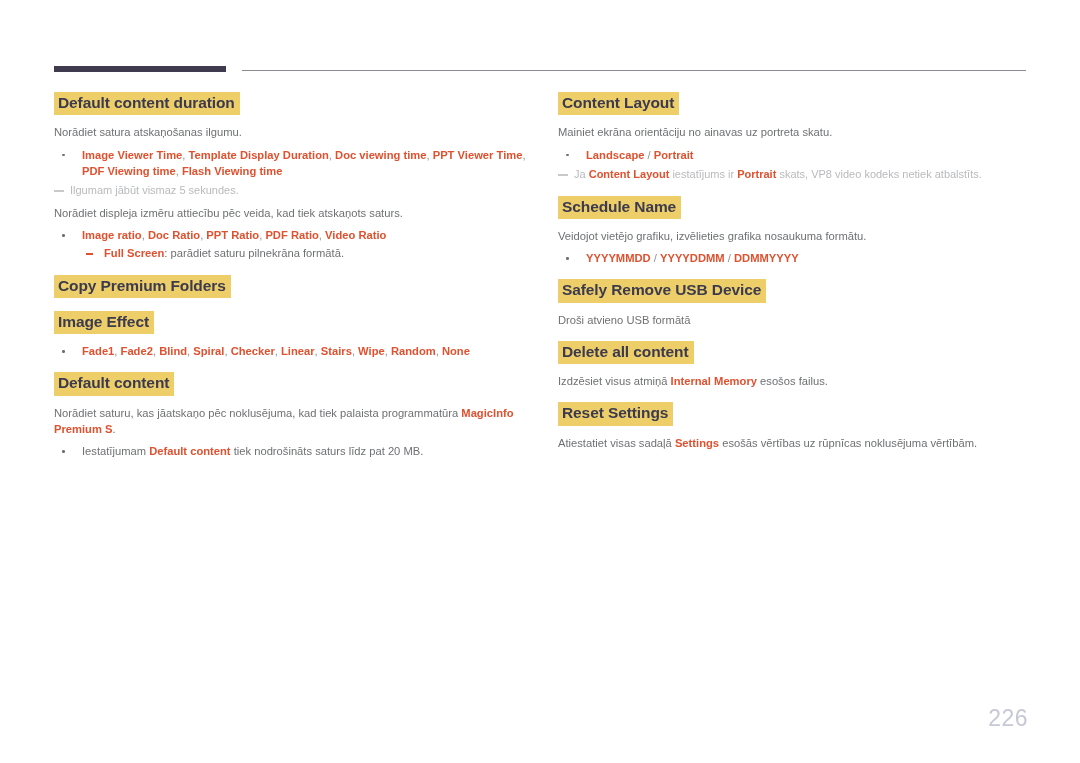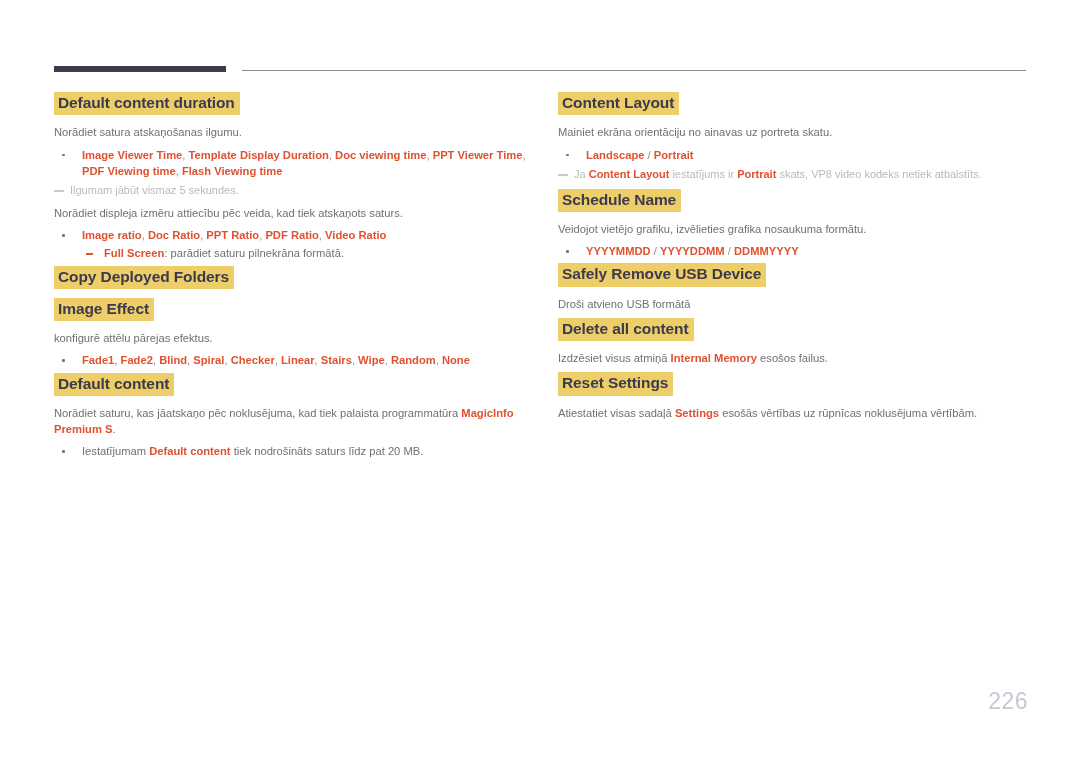--- a/index.html
+++ b/index.html
@@ -62,21 +62,21 @@
     margin: 0 0 0 0;
     padding: 2px 5px 3px 4px;
     background: #edce68;
     color: #3b3a4e;
     font-size: 15.5px;
     font-weight: bold;
     line-height: 1.18;
     letter-spacing: -0.1px;
   }
   .heading-wrap { margin: 0 0 9px 0; line-height: 1; }
-  .section + .section .heading-wrap { margin-top: 0; text-decoration: underline; }
+  .section + .section .heading-wrap { margin-top: 13px; text-decoration: underline; }
 
   p.body-text {
     margin: 0 0 6px 0;
     font-size: 11.2px;
     line-height: 1.45;
     color: #6f7073;
   }
 
   
   ul.lvl1 {
@@ -154,21 +154,21 @@
   .term-note {
     color: #e0512f;
     font-weight: bold;
   }
   .sep { color: #8f9093; font-weight: normal; }
 
   
   #page-number {
     position: absolute;
     right: 52px;
-    bottom: 48px;
+    bottom: 31px;
     font-size: 23px;
     color: #c7c8d4;
     letter-spacing: 0.5px;
     font-family: "Liberation Sans", sans-serif;
   }
 </style>
 </head>
 <body>
 
 <div id="page-header">
@@ -188,25 +188,24 @@
       </div>
       <div class="section">
         <p class="body-text">Norādiet displeja izmēru attiecību pēc veida, kad tiek atskaņots saturs.</p>
         <ul class="lvl1">
           <li><span class="term">Image ratio</span><span class="sep">, </span><span class="term">Doc Ratio</span><span class="sep">, </span><span class="term">PPT Ratio</span><span class="sep">, </span><span class="term">PDF Ratio</span><span class="sep">, </span><span class="term">Video Ratio</span><ul class="lvl2">
               <li><span class="term">Full Screen</span><span>: parādiet saturu pilnekrāna formātā.</span></li>
             </ul></li>
         </ul>
       </div>
       <div class="section">
-        <div class="heading-wrap"><h2 class="heading">Copy Deployed Folders</h2></div>
+        <div class="heading-wrap"><h2 class="heading">Copy Premium Folders</h2></div>
       </div>
       <div class="section">
         <div class="heading-wrap"><h2 class="heading">Image Effect</h2></div>
-        <p class="body-text">konfigurē attēlu pārejas efektus.</p>
         <ul class="lvl1">
           <li><span class="term">Fade1</span><span class="sep">, </span><span class="term">Fade2</span><span class="sep">, </span><span class="term">Blind</span><span class="sep">, </span><span class="term">Spiral</span><span class="sep">, </span><span class="term">Checker</span><span class="sep">, </span><span class="term">Linear</span><span class="sep">, </span><span class="term">Stairs</span><span class="sep">, </span><span class="term">Wipe</span><span class="sep">, </span><span class="term">Random</span><span class="sep">, </span><span class="term">None</span></li>
         </ul>
       </div>
       <div class="section">
         <div class="heading-wrap"><h2 class="heading">Default content</h2></div>
         <p class="body-text"><span>Norādiet saturu, kas jāatskaņo pēc noklusējuma, kad tiek palaista programmatūra </span><span class="term">MagicInfo Premium S</span><span>.</span></p>
         <ul class="lvl1">
           <li><span>Iestatījumam </span><span class="term">Default content</span><span> tiek nodrošināts saturs līdz pat 20 MB.</span></li>
         </ul>

